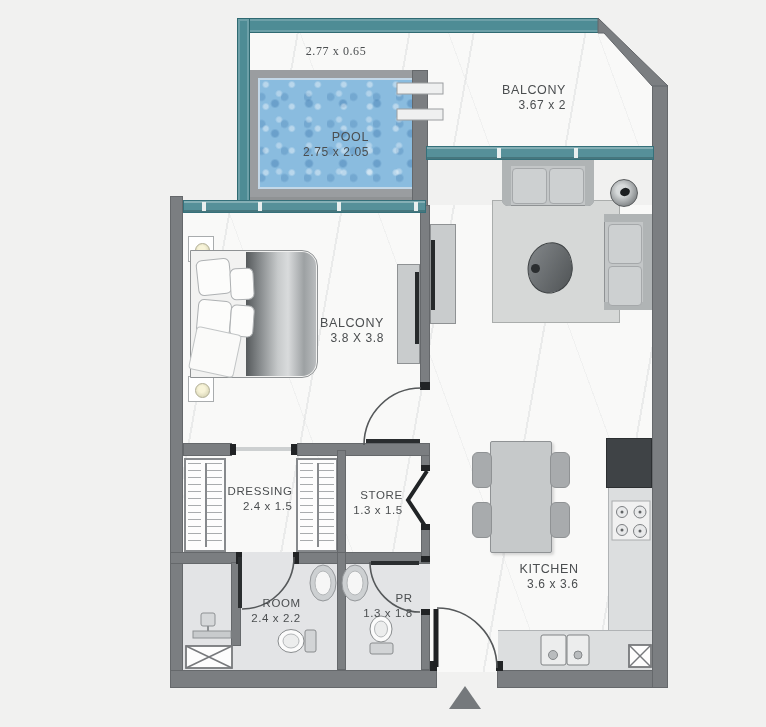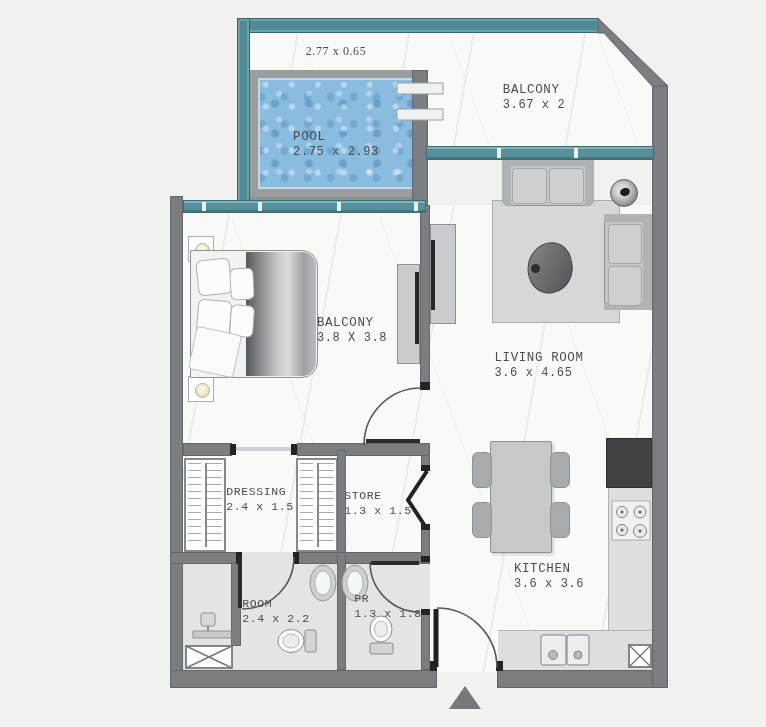--- a/index.html
+++ b/index.html
@@ -20,22 +20,22 @@
   .furn{position:absolute;box-sizing:border-box;background:#c3c6c7;border:1px solid #8f9294;}
   .cushion{position:absolute;box-sizing:border-box;background:#cdd0d1;border:1px solid #a5a8aa;border-radius:4px;}
   .pad{position:absolute;box-sizing:border-box;background:#b0b4b5;}
   .pillow{position:absolute;box-sizing:border-box;background:#fcfcfb;border:1px solid #aeb1b3;border-radius:6px;}
   .nstand{position:absolute;box-sizing:border-box;width:26px;height:26px;background:#ffffff;border:1px solid #a9acae;}
   .nstand .lamp{position:absolute;left:6px;top:6px;width:13px;height:13px;border-radius:50%;
     background:radial-gradient(circle at 45% 40%, #f8f4d9 30%, #dbd8ba 75%, #b9b69a);border:1px solid #b2af95;}
   .wardrobe{position:absolute;box-sizing:border-box;background:#fdfdfd;border:2px solid #878a8d;display:flex;}
   .wardrobe .col{flex:1;margin:3px 2px;background:repeating-linear-gradient(180deg, #a9acae 0 1.5px, transparent 1.5px 7px);}
   .wardrobe .col.c2{border-left:2px solid #878a8d;padding-left:2px;}
-  .room-label{position:absolute;transform:translate(-50%,-50%);text-align:left;color:#4b4e50;
-    white-space:nowrap;line-height:15px;letter-spacing:.6px;font-family:Liberation Mono, monospace;}
+  .room-label{position:absolute;transform:translate(-50%,-50%);text-align:right;color:#4b4e50;
+    white-space:nowrap;line-height:15px;letter-spacing:.6px;}
   .room-label .rname{display:block;font-size:12.5px;font-weight:500;}
   .room-label .rdims{display:block;font-size:12px;}
   .room-label.small .rname{font-size:11.5px;}
   .room-label.small .rdims{font-size:11.5px;}
   .single-dim{position:absolute;transform:translate(-50%,-50%);font-size:12px;color:#4b4e50;
     letter-spacing:.6px;white-space:nowrap;}
   .pool-frame{position:absolute;box-sizing:border-box;border:8px solid #9a9da0;
     background-color:#8abcdf;
     background-image:radial-gradient(circle at 30% 30%, rgba(255,255,255,.4) 2px, transparent 4px),
       radial-gradient(circle at 70% 60%, rgba(255,255,255,.33) 2px, transparent 4px),
@@ -224,34 +224,30 @@
       <circle cx="553" cy="655" r="4.5" fill="#b9bcbe" stroke="#85888a"></circle>
       <circle cx="578" cy="655" r="4" fill="#b9bcbe" stroke="#85888a"></circle>
     </g>
     <path d="M465,686 L449,709 L481,709 Z" fill="#75797c"></path>
   </svg>
 
   <div class="single-dim" style="left:336px;top:51px;font-family:Liberation Serif, serif;">2.77 x 0.65</div>
 
   <div class="room-label" style="left:336px;top:145px;">
     <span class="rname">POOL</span>
-    <span class="rdims">2.75 x 2.93</span>
+    <span class="rdims">2.75 x 2.05</span>
   </div>
   <div class="room-label" style="left:534px;top:98px;">
     <span class="rname">BALCONY</span>
     <span class="rdims">3.67 x 2</span>
   </div>
   <div class="room-label" style="left:352px;top:331px;">
     <span class="rname">BALCONY</span>
     <span class="rdims">3.8 X 3.8</span>
   </div>
-  <div class="room-label" style="left:539px;top:366px;">
-    <span class="rname">LIVING ROOM</span>
-    <span class="rdims">3.6 x  4.65</span>
-  </div>
   <div class="room-label small" style="left:260px;top:499px;">
     <span class="rname">DRESSING</span>
     <span class="rdims">2.4 x 1.5</span>
   </div>
   <div class="room-label small" style="left:378px;top:503px;">
     <span class="rname">STORE</span>
     <span class="rdims">1.3 x 1.5</span>
   </div>
   <div class="room-label small" style="left:276px;top:611px;">
     <span class="rname">ROOM</span>

